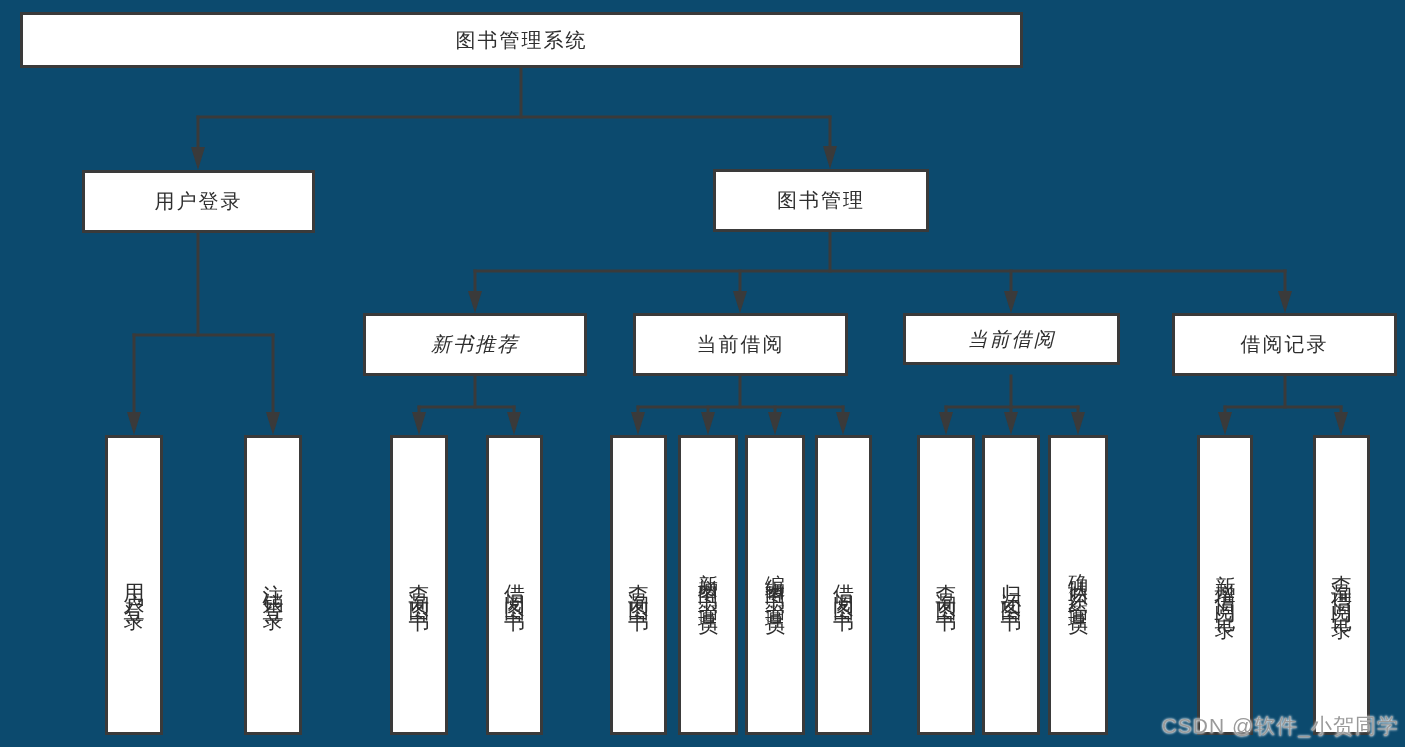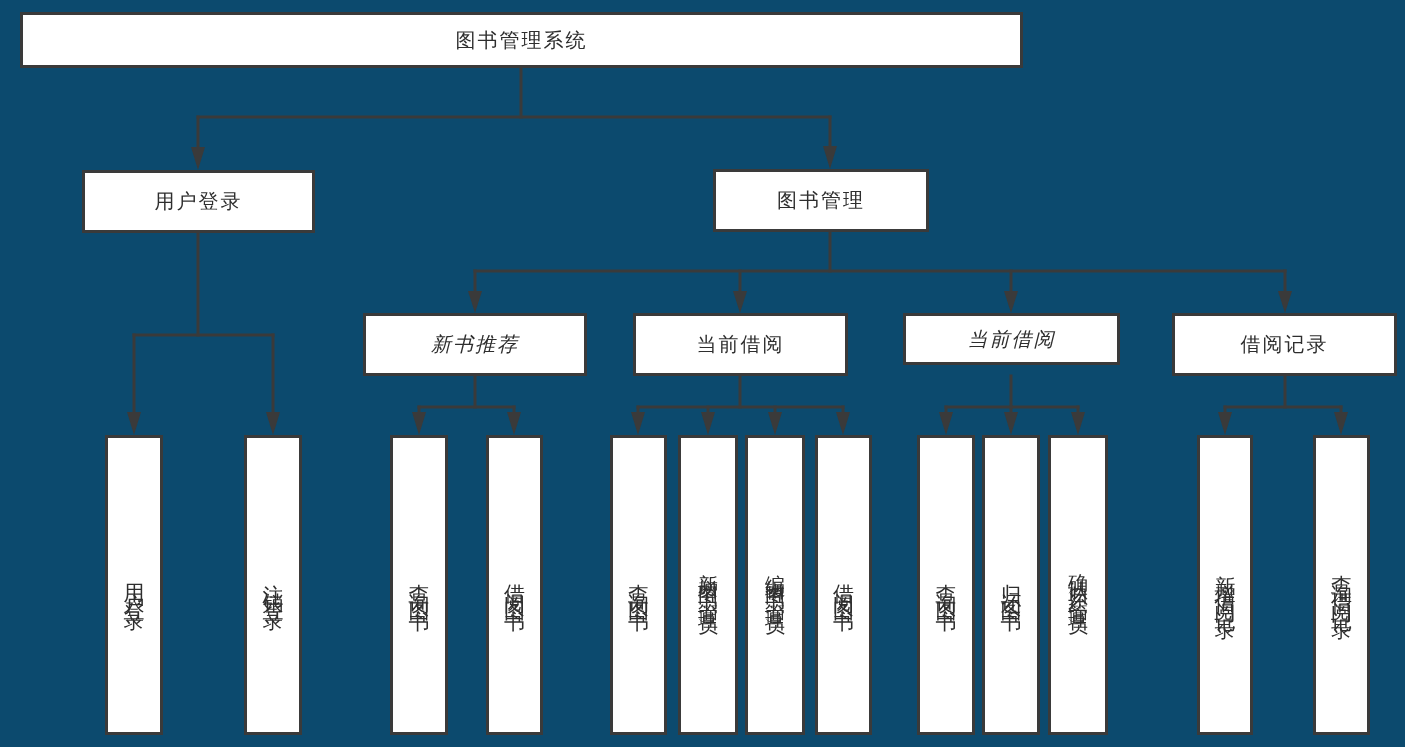--- a/index.html
+++ b/index.html
@@ -162,14 +162,15 @@
   <div class="vbox long" style="left:745px;top:435px;width:60px;height:300px;">编辑图书（管理员）</div>
   <div class="vbox" style="left:815px;top:435px;width:57px;height:300px;">借阅图书</div>
 
   <div class="vbox" style="left:917px;top:435px;width:58px;height:300px;">查询图书</div>
   <div class="vbox" style="left:982px;top:435px;width:58px;height:300px;">归还图书</div>
   <div class="vbox long" style="left:1048px;top:435px;width:60px;height:300px;">确认归还（管理员）</div>
 
   <div class="vbox" style="left:1197px;top:435px;width:56px;height:300px;">新增借阅记录</div>
   <div class="vbox" style="left:1313px;top:435px;width:57px;height:300px;">查询借阅记录</div>
 
+  <div id="watermark">CSDN @软件_小贺同学</div>
 
 </div>
 
 </body></html>

